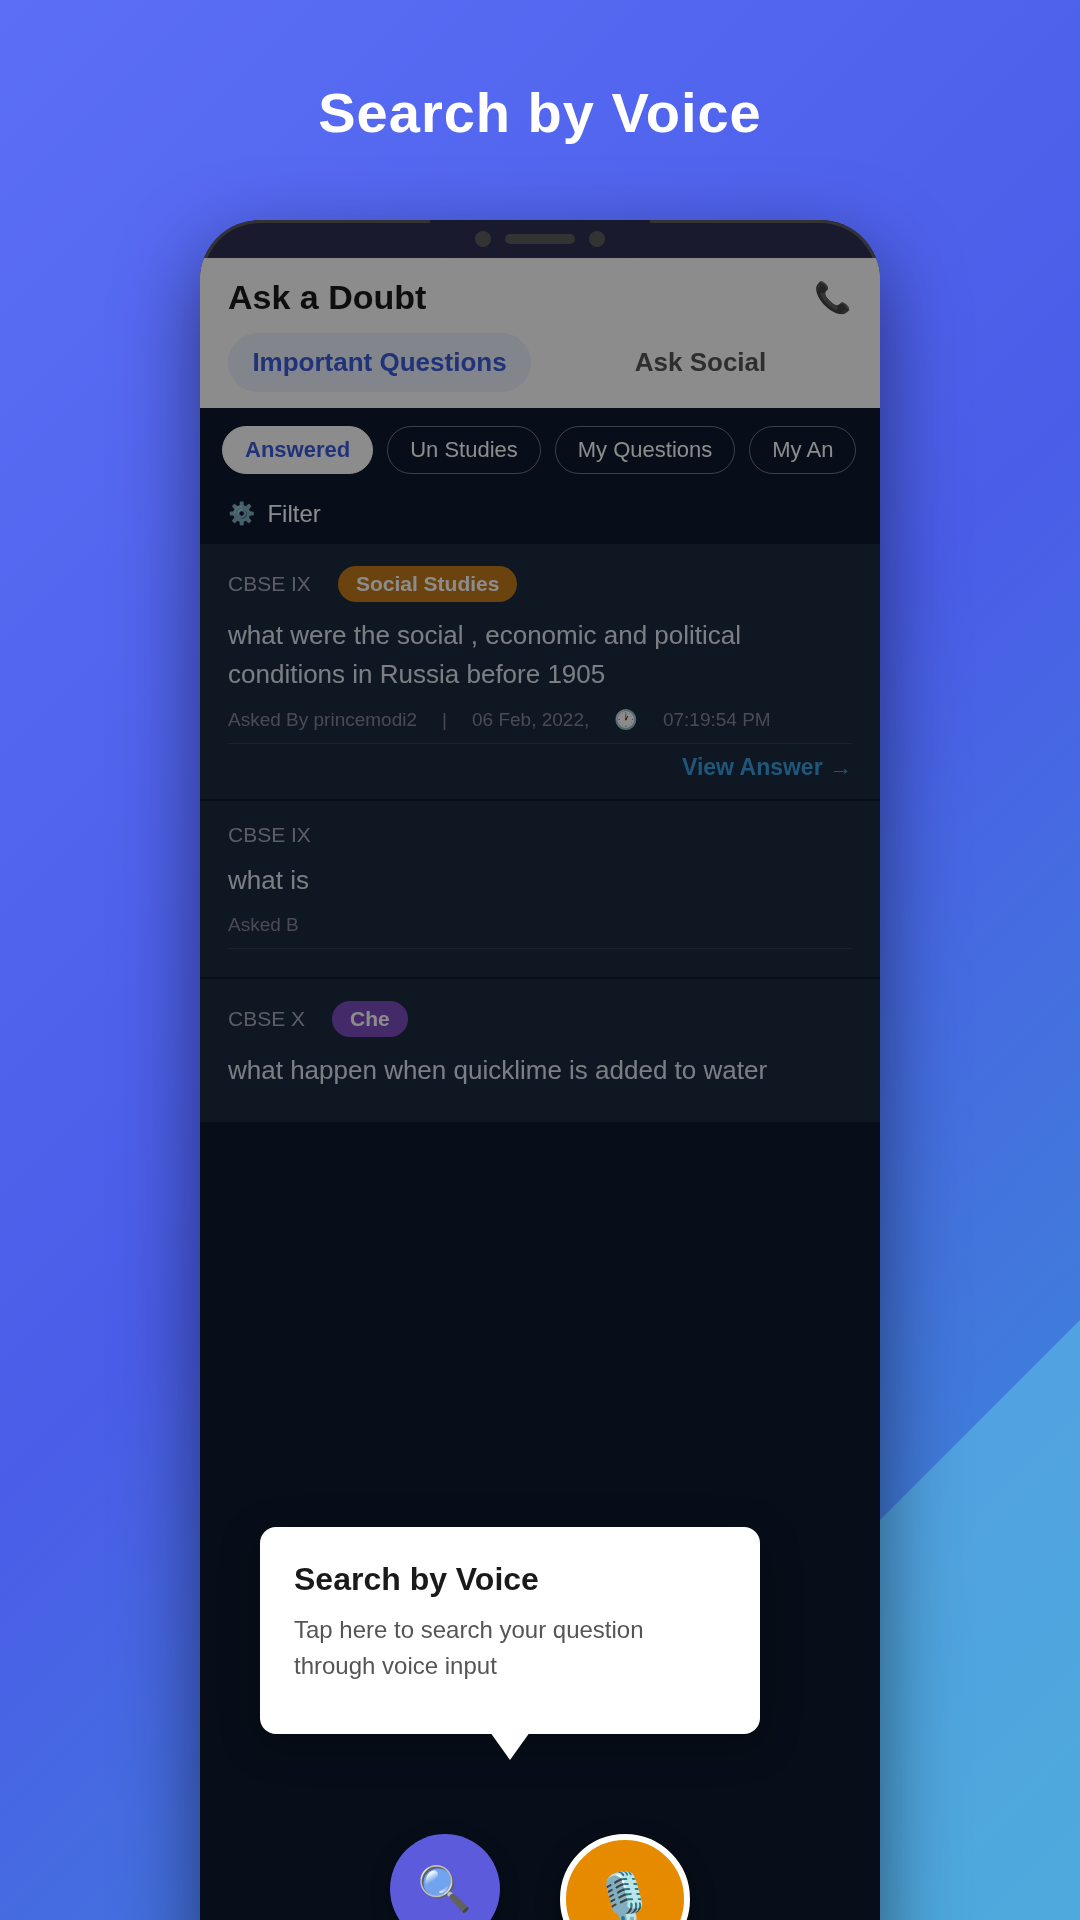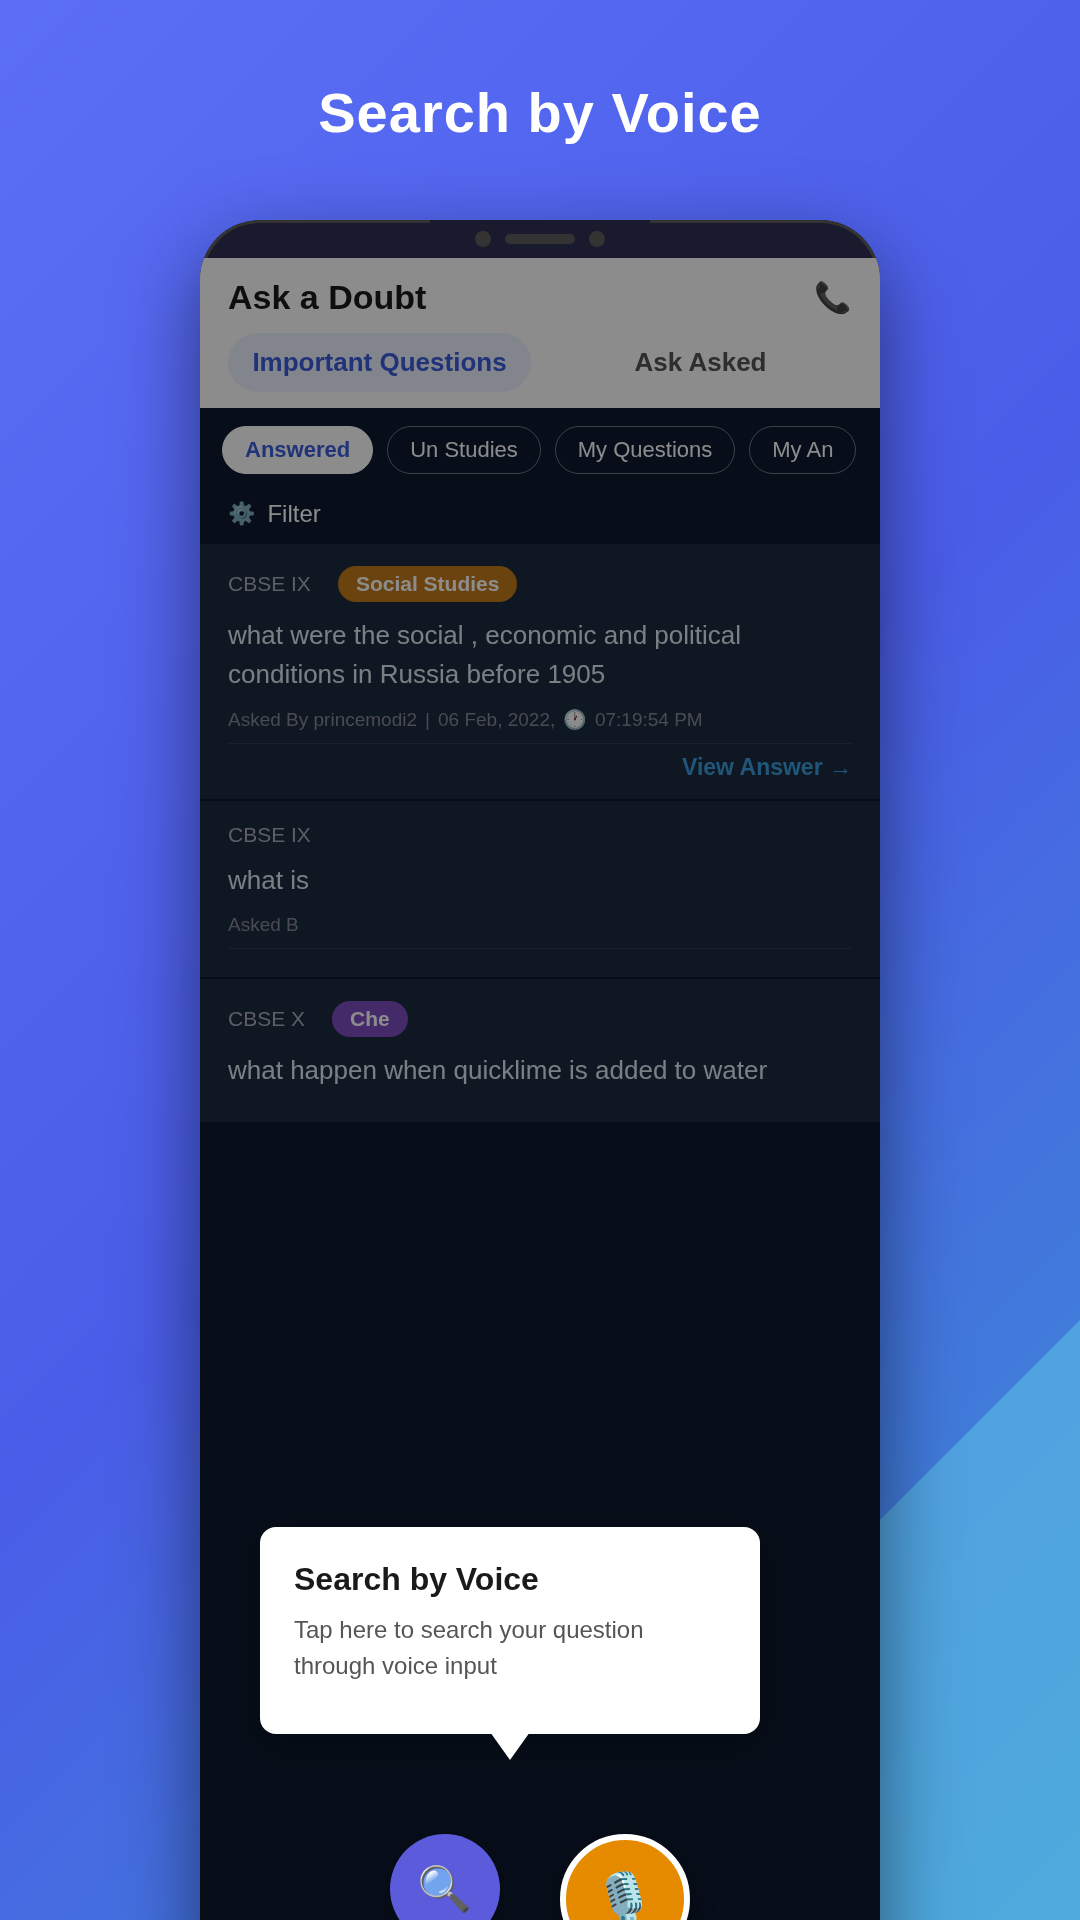--- a/index.html
+++ b/index.html
@@ -210,21 +210,21 @@
       font-size: 26px;
       color: #e0e8f0;
       line-height: 1.5;
       margin-bottom: 14px;
     }
     .card-meta {
       font-size: 19px;
       color: #889;
       display: flex;
       align-items: center;
-      gap: 8px;
+      gap: 25px;
       margin-bottom: 12px;
     }
     .card-divider {
       height: 1px;
       background: rgba(255,255,255,0.1);
       margin: 10px 0;
     }
     .view-answer {
       text-align: right;
       color: #3b9ddd;
@@ -348,21 +348,21 @@
 
   <div class="phone-screen">
 
     <div class="app-header">
       <span class="app-header-title">Ask a Doubt</span>
       <span class="phone-icon">📞</span>
     </div>
 
     <div class="tabs-row">
       <div class="tab-item active">Important Questions</div>
-      <div class="tab-item">Ask Asked</div>
+      <div class="tab-item">Ask Social</div>
     </div>
 
     <div class="chips-row">
       <div class="chip active">Answered</div>
       <div class="chip">Un Studies</div>
       <div class="chip">My Questions</div>
       <div class="chip">My An</div>
     </div>
 
     <div class="filter-bar">

